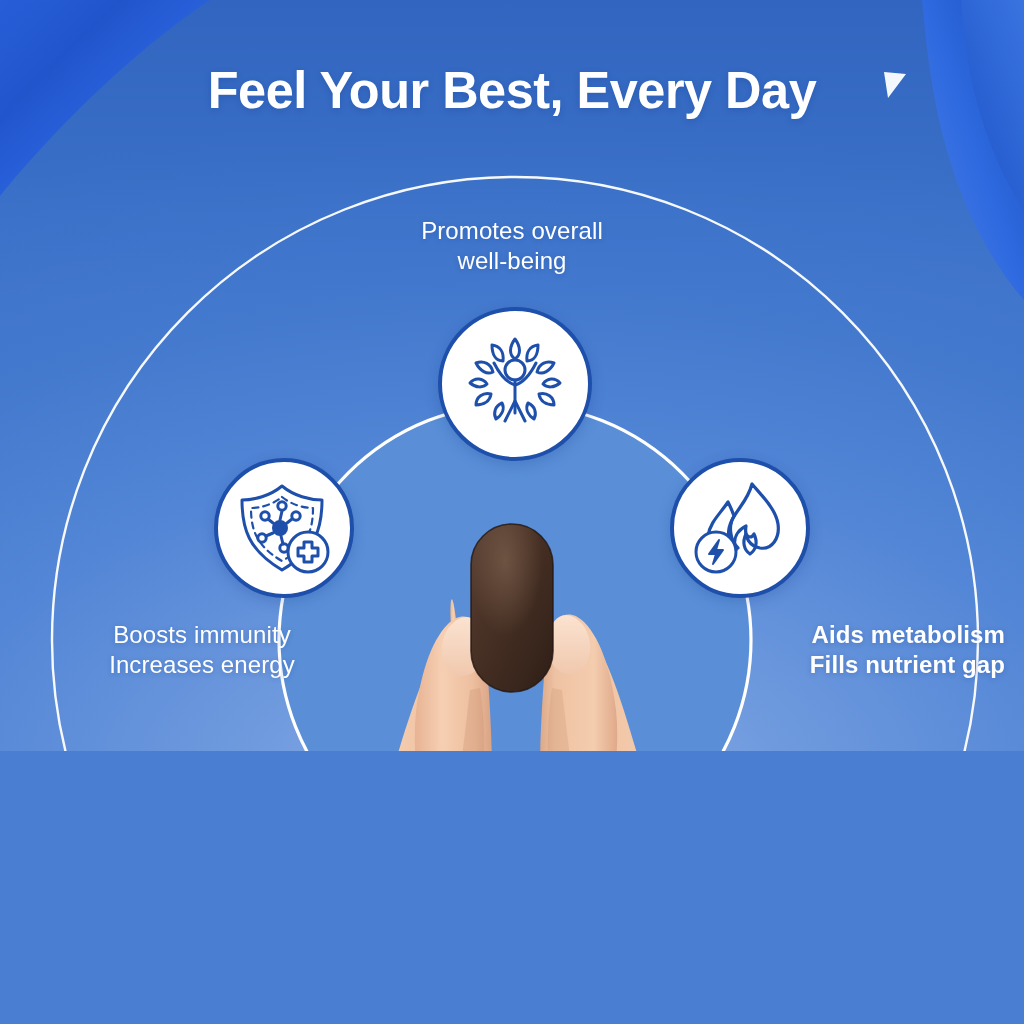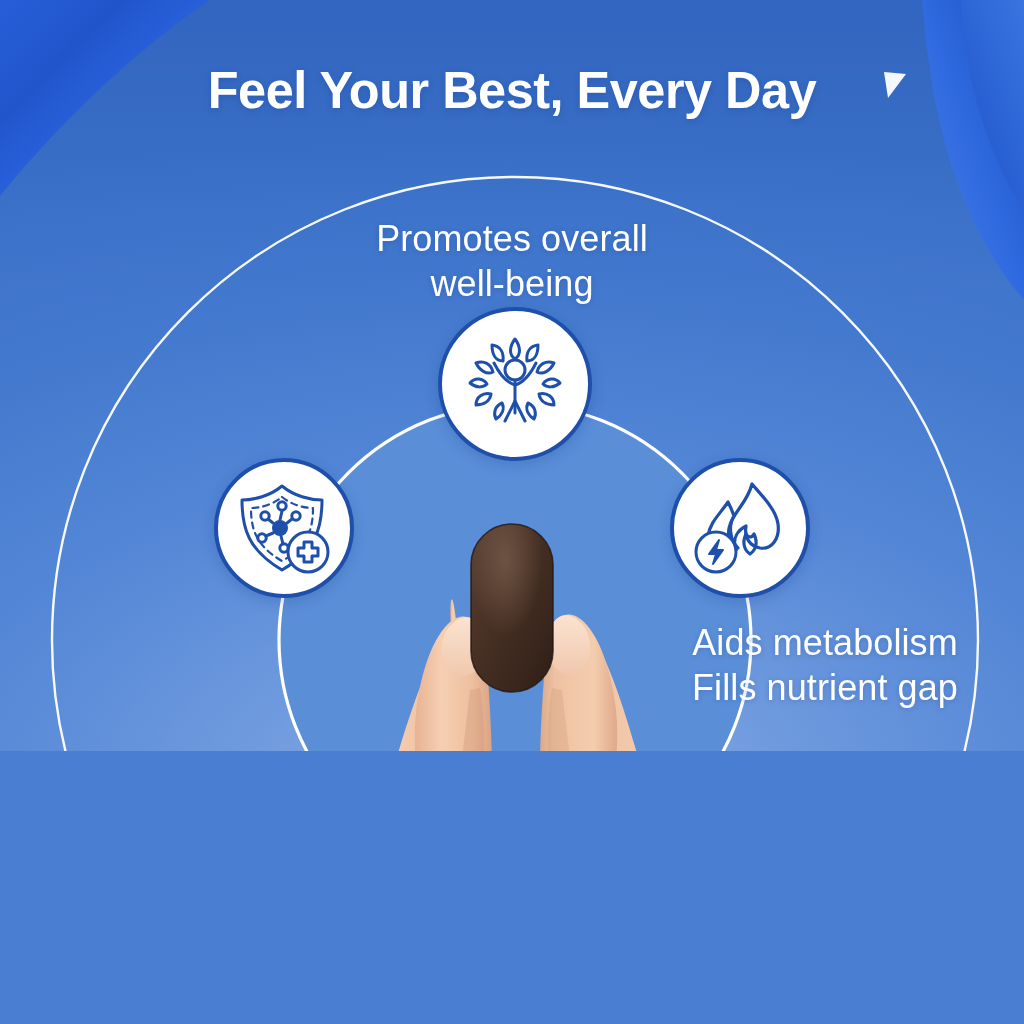--- a/index.html
+++ b/index.html
@@ -39,30 +39,30 @@
     letter-spacing:-0.5px;
     font-family:"Liberation Sans", sans-serif;
     text-shadow:0 2px 6px rgba(20,60,140,.28);
     transform:scaleX(.97);
   }
 
   
   .blabel{
     position:absolute;
     color:#fff;
-    font-size:36px;
+    font-size:24px;
     line-height:1.26;
     font-weight:500;
     letter-spacing:.1px;
     text-shadow:0 1px 5px rgba(25,65,145,.30);
     white-space:pre-line;
   }
   .blabel.top{ left:272px; top:216px; width:480px; text-align:center; }
   .blabel.left{ left:22px; top:620px; width:360px; text-align:center; }
-  .blabel.right{ left:645px; top:620px; width:360px; text-align:center; }
+  .blabel.right{ left:645px; top:620px; width:360px; text-align:right;font-weight:bold; }
 
   
   .bubble{
     position:absolute;
     border-radius:50%;
     background:#ffffff;
     border:4px solid #1e50ab;
     display:flex; align-items:center; justify-content:center;
     box-shadow:0 4px 14px rgba(20,55,130,.22);
   }
@@ -289,16 +289,18 @@
         <path d="M58,58 C54,66 56,74 62,78 C68,74 70,66 66,58 C64,62 60,62 58,58 Z"></path>
       </g>
 
       <circle cx="28" cy="76" r="20" fill="#ffffff" stroke="#1e50ab" stroke-width="3"></circle>
       <path d="M31,64 L21,78 L28,78 L25,88 L35,74 L28,74 Z" fill="#1e50ab" stroke="#1e50ab" stroke-width="2" stroke-linejoin="round"></path>
     </svg>
   </div>
 
   <div class="blabel top">Promotes overall
 well-being</div>
+  <div class="blabel left">Boosts immunity
+Increases energy</div>
   <div class="blabel right">Aids metabolism
 Fills nutrient gap</div>
 
 </div>
 
 </body></html>

